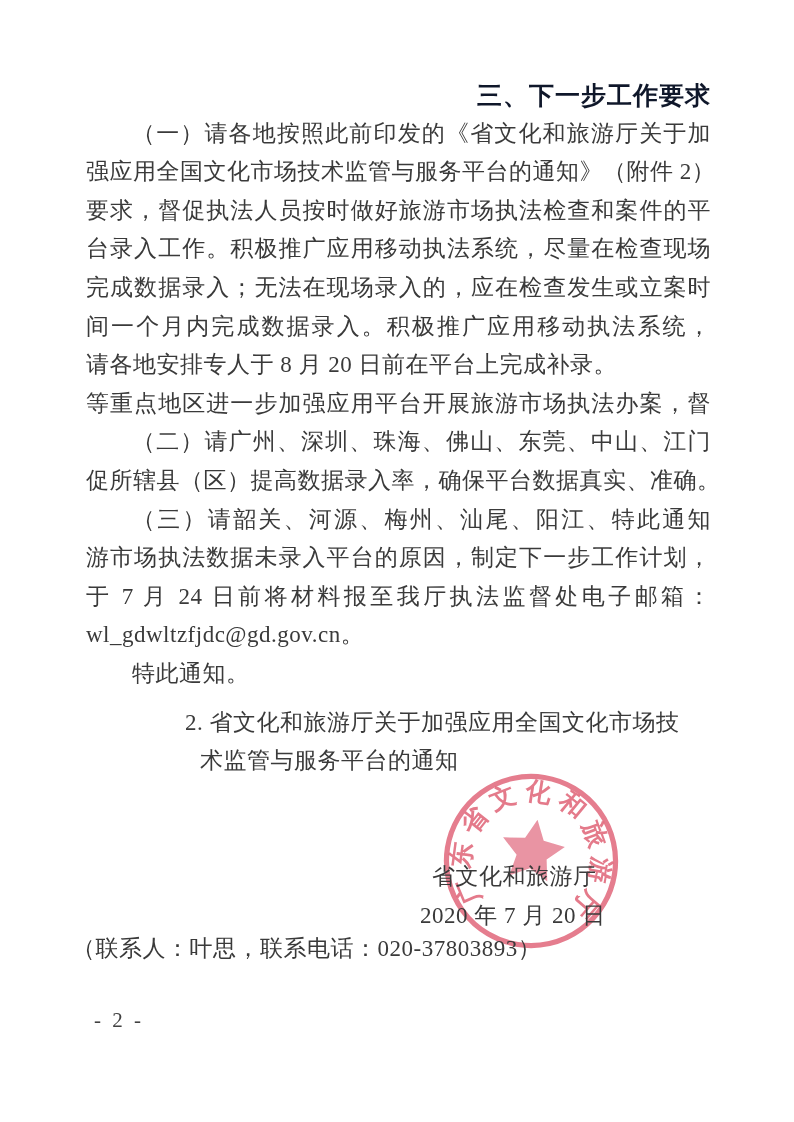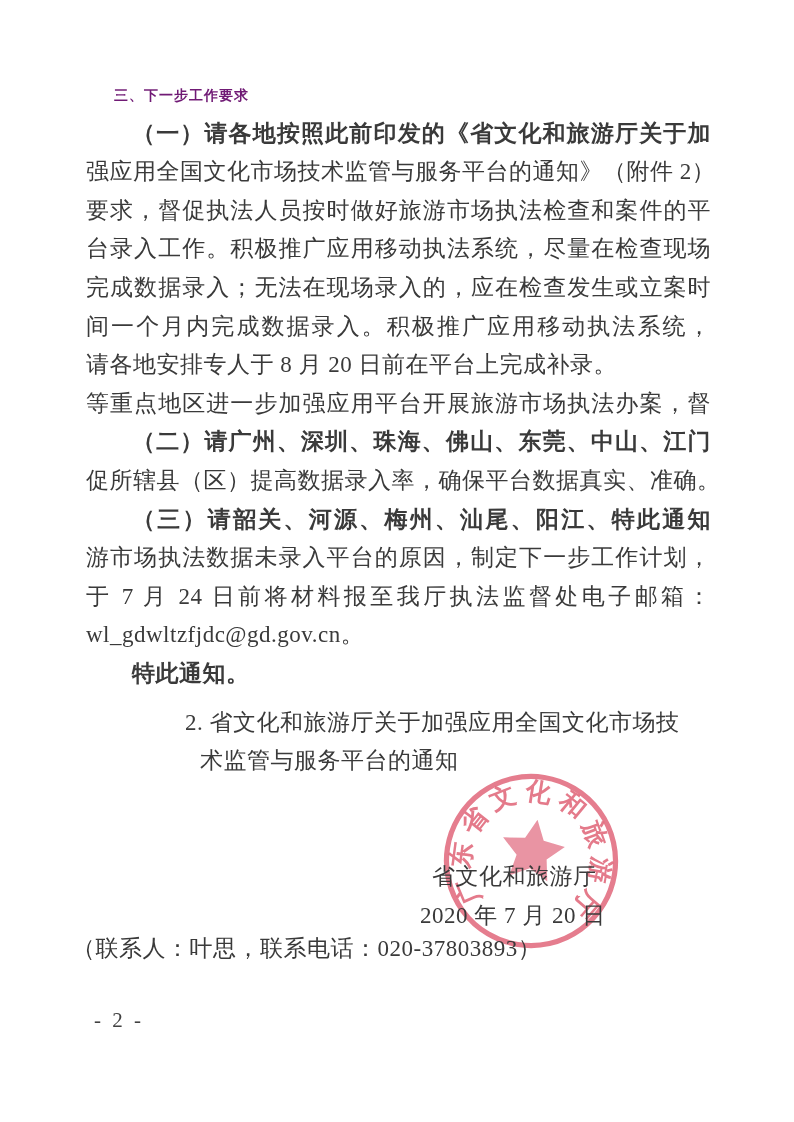--- a/index.html
+++ b/index.html
@@ -23,27 +23,28 @@
     line-height: 38.6px;
     font-size: 23px;
     letter-spacing: 0.5px;
     white-space: nowrap;
   }
   .j {
     text-align: justify;
     text-align-last: justify;
     text-justify: inter-character;
   }
-  .ind { text-indent: 2em; font-weight: bold; }
+  .ind { text-indent: 2em; }
   .heading-line {
     font-family: "Liberation Sans", "DejaVu Sans", sans-serif;
     font-weight: 700;
-    color: #701a75;
-    font-size: 14px;
+    color: #0f172a;
+    font-size: 25px;
     letter-spacing: 1px;
+    text-align: right;
   }
   .gap { height: 10px; }
   .att-cont-1 { padding-left: 99px; }
   .att-cont-2 { padding-left: 114px; }
   .signature-block {
     position: absolute;
     left: 420px;
     top: 858px;
   }
   .signature-block .org-line { padding-left: 12px; }

